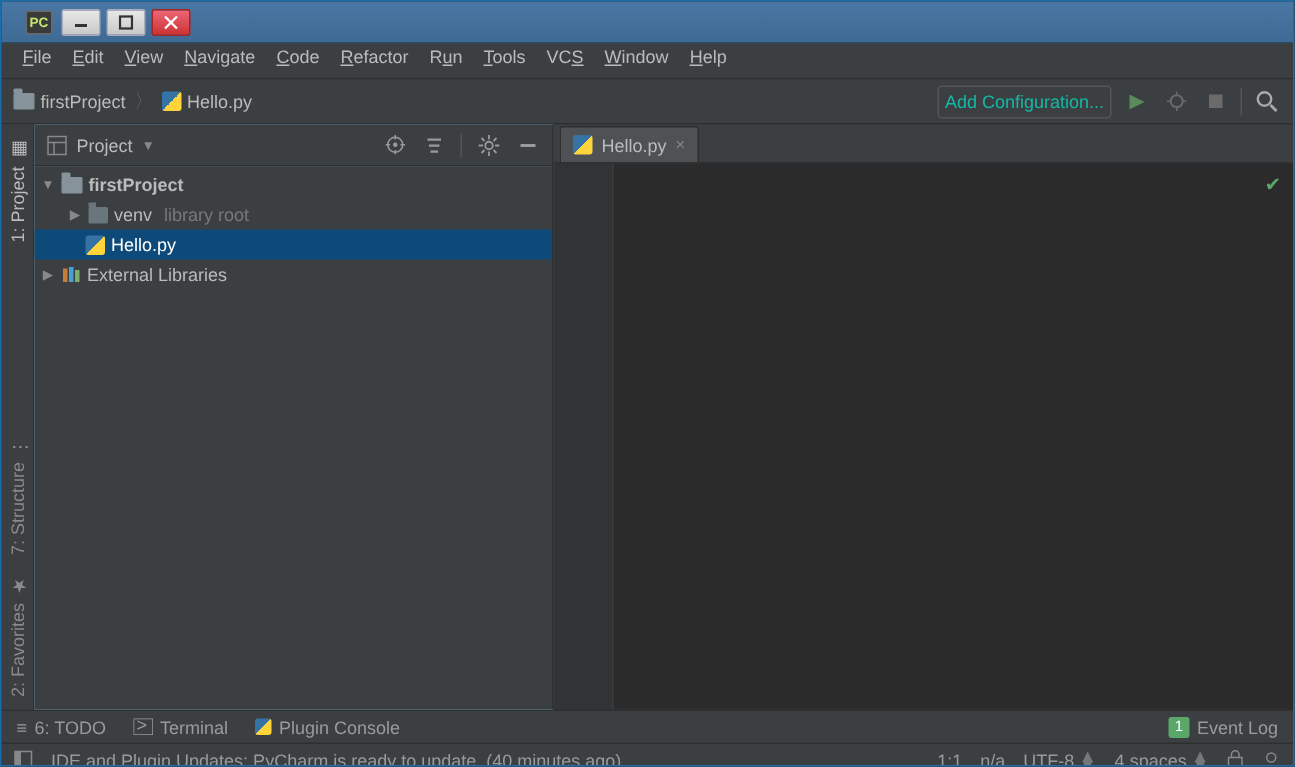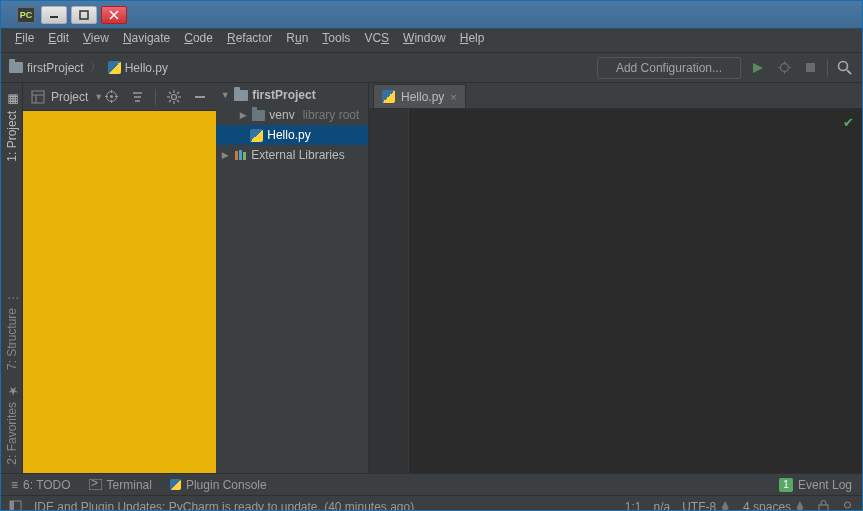--- a/index.html
+++ b/index.html
@@ -14,30 +14,30 @@
 .menu-item { padding:2px 6px; color:#bbbbbb; cursor:pointer; }
 .menu-item .ul { text-decoration:underline; }
 .navbar { height:30px; background:#3c3f41; display:flex; align-items:center; padding:0 8px; border-bottom:1px solid #2d2f30; }
 .breadcrumb { display:flex; align-items:center; gap:6px; flex:1; }
 .bc-item { display:flex; align-items:center; gap:4px; color:#bbbbbb; }
 .bc-sep { color:#666; }
 .folder-ico { width:14px; height:11px; background:#87939a; border-radius:1px; position:relative; }
 .folder-ico::before { content:""; position:absolute; top:-3px; left:0; width:6px; height:3px; background:#87939a; border-radius:1px 1px 0 0; }
 .py-ico { width:13px; height:13px; background:linear-gradient(135deg,#3673a5 50%,#ffd43b 50%); border-radius:2px; display:inline-block; }
 .nav-right { display:flex; align-items:center; gap:8px; }
-.addconf { border:1px solid #555; background:#3c3f41; color:#a3a3a3; padding:3px 18px; border-radius:3px; cursor:pointer; }
+.addconf { border:1px solid #555; background:#3c3f41; color:#14b8a6; padding:3px 4px; border-radius:3px; cursor:pointer; }
 .icbtn { width:18px; height:18px; display:flex; align-items:center; justify-content:center; color:#6a6a6a; cursor:pointer; }
 .icbtn.run { color:#4a7a4a; }
 .search-ic { color:#aaa; font-size:15px; }
 .main { display:flex; height:390px; }
 .gutter { width:22px; background:#3c3f41; border-right:1px solid #2d2f30; display:flex; flex-direction:column; align-items:center; padding-top:4px; }
 .gutter-tab { writing-mode:vertical-rl; transform:rotate(180deg); color:#8a8a8a; font-size:11px; padding:8px 2px; display:flex; align-items:center; gap:4px; cursor:pointer; }
 .gutter-tab.active { color:#bbbbbb; }
 .gutter-ic { width:12px; height:12px; display:inline-block; }
-.project-panel { width:346px; background:#eab308; border-right:1px solid #2d2f30; display:flex; flex-direction:row; }
+.project-panel { width:346px; background:#7dd3fc; border-right:1px solid #2d2f30; display:flex; flex-direction:column; }
 .panel-head { height:28px; display:flex; align-items:center; padding:0 8px; border-bottom:1px solid #2d2f30; background:#3c3f41; }
 .panel-title { display:flex; align-items:center; gap:6px; flex:1; color:#bbbbbb; }
 .panel-actions { display:flex; gap:10px; align-items:center; }
 .panel-actions .act { width:16px; height:16px; display:flex; align-items:center; justify-content:center; color:#9a9a9a; cursor:pointer; }
 .tree { flex:1; overflow:auto; background:#3c3f41; padding-top:2px; }
 .tree-row { display:flex; align-items:center; height:20px; padding-left:6px; gap:4px; color:#bbbbbb; cursor:pointer; white-space:nowrap; }
 .tree-row.sel { background:#0d4a7a; color:#fff; }
 .tree-row .arrow { width:10px; color:#888; font-size:9px; display:inline-block; text-align:center; }
 .tree-row .dim { color:#787878; }
 .venv-ico { width:13px; height:11px; background:#6a767d; border-radius:1px; position:relative; }

